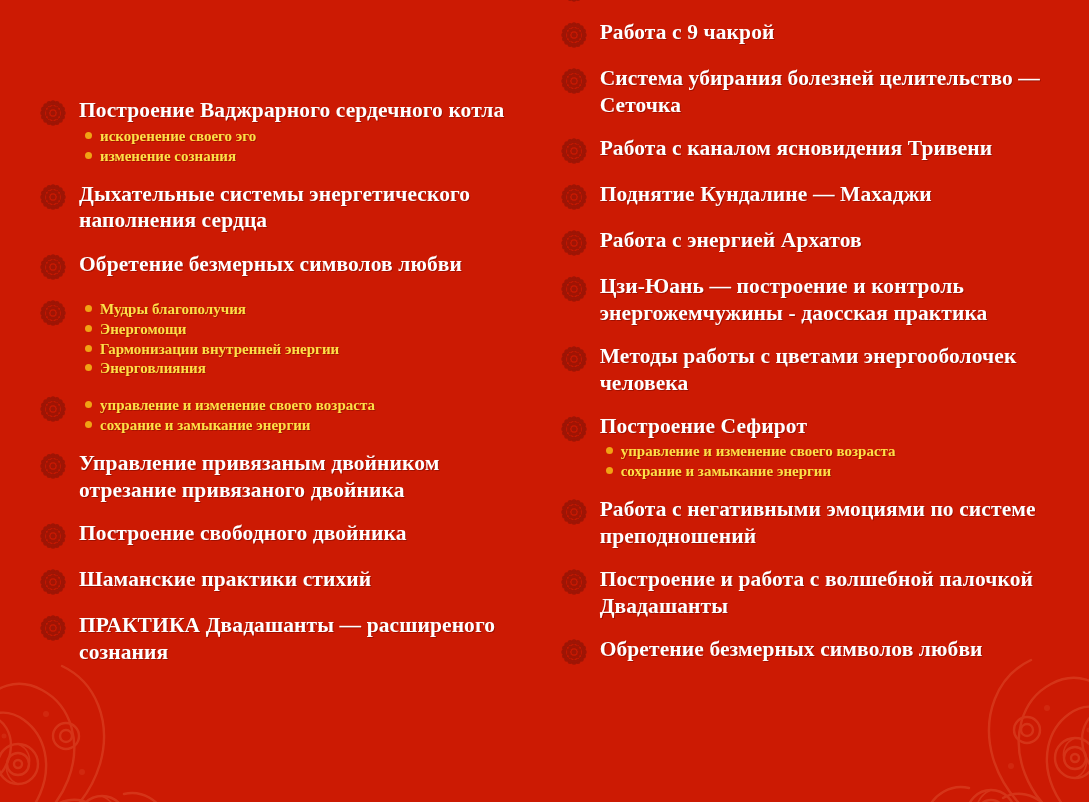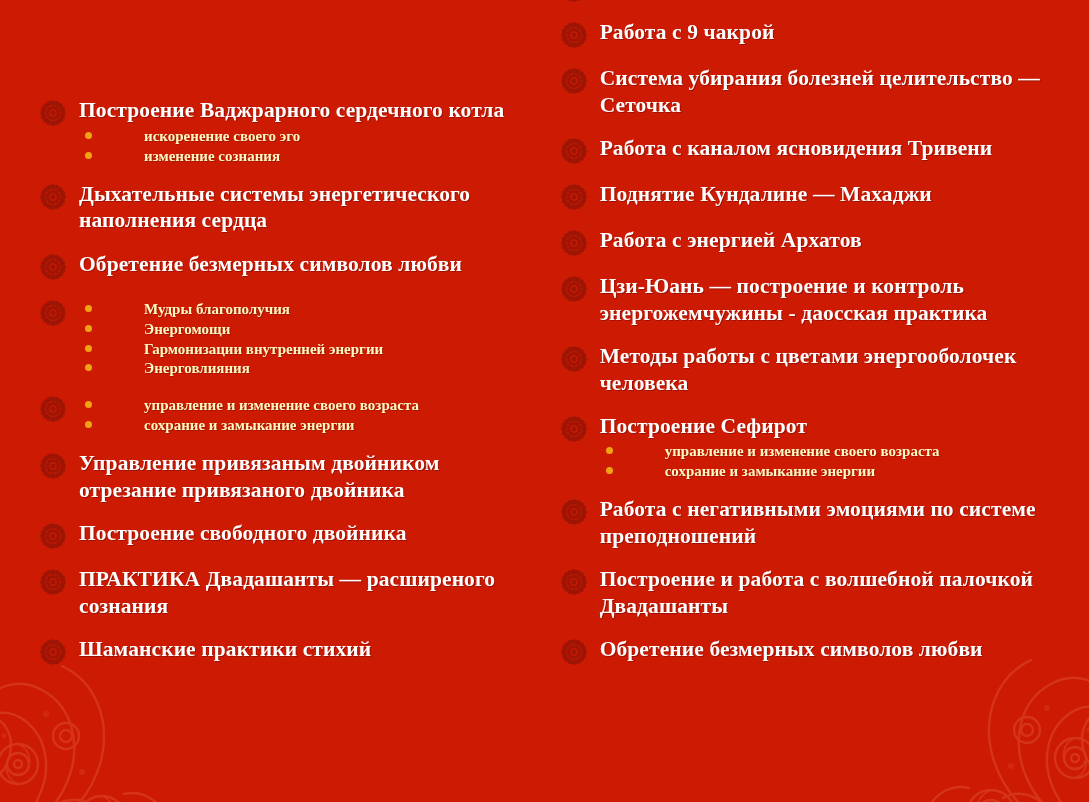--- a/index.html
+++ b/index.html
@@ -83,26 +83,25 @@
   }
 
   .subs {
     list-style: none;
     margin: 3px 0 0 0;
     padding: 0 0 0 6px;
   }
   .sub {
     display: flex;
     align-items: baseline;
-    color: #fef9c3;
+    color: #fde047;
     font-weight: bold;
     font-size: 15px;
     line-height: 1.33;
     text-shadow: 1px 1px 0 rgba(120,10,0,0.45);
-    gap: 44px;
   }
   .sub-dot {
     flex: 0 0 auto;
     width: 7px;
     height: 7px;
     border-radius: 50%;
     background: #f0a314;
     margin-right: 8px;
     position: relative;
     top: -2px;
@@ -551,63 +550,63 @@
               <circle cx="9.69" cy="8.48" r="2.1"></circle>
               <circle cx="12.98" cy="7.40" r="2.1"></circle>
               <circle cx="16.27" cy="8.46" r="2.1"></circle>
               <circle cx="18.32" cy="11.25" r="2.1"></circle>
             </g>
             <circle cx="13" cy="13" r="5.4" fill="none" stroke="#9e1505" stroke-width="1.5"></circle>
             <circle cx="13" cy="13" r="2.5" fill="#9e1505"></circle>
           </svg>
         </span>
         <div class="item-body">
+          <div class="item-title">Шаманские практики стихий</div>
+        </div>
+      </div>
+      <div class="item">
+        <span class="marker">
+          <svg viewBox="0 0 26 26" xmlns="http://www.w3.org/2000/svg" aria-hidden="true">
+            <g fill="#9e1505">
+              <circle cx="23.20" cy="13.00" r="2.5"></circle>
+              <circle cx="22.42" cy="16.90" r="2.5"></circle>
+              <circle cx="20.21" cy="20.21" r="2.5"></circle>
+              <circle cx="16.90" cy="22.42" r="2.5"></circle>
+              <circle cx="13.00" cy="23.20" r="2.5"></circle>
+              <circle cx="9.10" cy="22.42" r="2.5"></circle>
+              <circle cx="5.79" cy="20.21" r="2.5"></circle>
+              <circle cx="3.58" cy="16.90" r="2.5"></circle>
+              <circle cx="2.80" cy="13.00" r="2.5"></circle>
+              <circle cx="3.58" cy="9.10" r="2.5"></circle>
+              <circle cx="5.79" cy="5.79" r="2.5"></circle>
+              <circle cx="9.10" cy="3.58" r="2.5"></circle>
+              <circle cx="13.00" cy="2.80" r="2.5"></circle>
+              <circle cx="16.90" cy="3.58" r="2.5"></circle>
+              <circle cx="20.21" cy="5.79" r="2.5"></circle>
+              <circle cx="22.42" cy="9.10" r="2.5"></circle>
+            </g>
+            <circle cx="13" cy="13" r="9.6" fill="none" stroke="#9e1505" stroke-width="2.1"></circle>
+            <g fill="#9e1505" opacity="0.92">
+              <circle cx="18.33" cy="14.71" r="2.1"></circle>
+              <circle cx="16.31" cy="17.52" r="2.1"></circle>
+              <circle cx="13.02" cy="18.60" r="2.1"></circle>
+              <circle cx="9.73" cy="17.54" r="2.1"></circle>
+              <circle cx="7.68" cy="14.75" r="2.1"></circle>
+              <circle cx="7.67" cy="11.29" r="2.1"></circle>
+              <circle cx="9.69" cy="8.48" r="2.1"></circle>
+              <circle cx="12.98" cy="7.40" r="2.1"></circle>
+              <circle cx="16.27" cy="8.46" r="2.1"></circle>
+              <circle cx="18.32" cy="11.25" r="2.1"></circle>
+            </g>
+            <circle cx="13" cy="13" r="5.4" fill="none" stroke="#9e1505" stroke-width="1.5"></circle>
+            <circle cx="13" cy="13" r="2.5" fill="#9e1505"></circle>
+          </svg>
+        </span>
+        <div class="item-body">
           <div class="item-title">ПРАКТИКА Двадашанты — расширеного сознания</div>
-        </div>
-      </div>
-      <div class="item">
-        <span class="marker">
-          <svg viewBox="0 0 26 26" xmlns="http://www.w3.org/2000/svg" aria-hidden="true">
-            <g fill="#9e1505">
-              <circle cx="23.20" cy="13.00" r="2.5"></circle>
-              <circle cx="22.42" cy="16.90" r="2.5"></circle>
-              <circle cx="20.21" cy="20.21" r="2.5"></circle>
-              <circle cx="16.90" cy="22.42" r="2.5"></circle>
-              <circle cx="13.00" cy="23.20" r="2.5"></circle>
-              <circle cx="9.10" cy="22.42" r="2.5"></circle>
-              <circle cx="5.79" cy="20.21" r="2.5"></circle>
-              <circle cx="3.58" cy="16.90" r="2.5"></circle>
-              <circle cx="2.80" cy="13.00" r="2.5"></circle>
-              <circle cx="3.58" cy="9.10" r="2.5"></circle>
-              <circle cx="5.79" cy="5.79" r="2.5"></circle>
-              <circle cx="9.10" cy="3.58" r="2.5"></circle>
-              <circle cx="13.00" cy="2.80" r="2.5"></circle>
-              <circle cx="16.90" cy="3.58" r="2.5"></circle>
-              <circle cx="20.21" cy="5.79" r="2.5"></circle>
-              <circle cx="22.42" cy="9.10" r="2.5"></circle>
-            </g>
-            <circle cx="13" cy="13" r="9.6" fill="none" stroke="#9e1505" stroke-width="2.1"></circle>
-            <g fill="#9e1505" opacity="0.92">
-              <circle cx="18.33" cy="14.71" r="2.1"></circle>
-              <circle cx="16.31" cy="17.52" r="2.1"></circle>
-              <circle cx="13.02" cy="18.60" r="2.1"></circle>
-              <circle cx="9.73" cy="17.54" r="2.1"></circle>
-              <circle cx="7.68" cy="14.75" r="2.1"></circle>
-              <circle cx="7.67" cy="11.29" r="2.1"></circle>
-              <circle cx="9.69" cy="8.48" r="2.1"></circle>
-              <circle cx="12.98" cy="7.40" r="2.1"></circle>
-              <circle cx="16.27" cy="8.46" r="2.1"></circle>
-              <circle cx="18.32" cy="11.25" r="2.1"></circle>
-            </g>
-            <circle cx="13" cy="13" r="5.4" fill="none" stroke="#9e1505" stroke-width="1.5"></circle>
-            <circle cx="13" cy="13" r="2.5" fill="#9e1505"></circle>
-          </svg>
-        </span>
-        <div class="item-body">
-          <div class="item-title">Шаманские практики стихий</div>
         </div>
       </div>
     </div>
   <div class="column column-right">
       <div class="item">
         <span class="marker">
           <svg viewBox="0 0 26 26" xmlns="http://www.w3.org/2000/svg" aria-hidden="true">
             <g fill="#9e1505">
               <circle cx="23.20" cy="13.00" r="2.5"></circle>
               <circle cx="22.42" cy="16.90" r="2.5"></circle>

